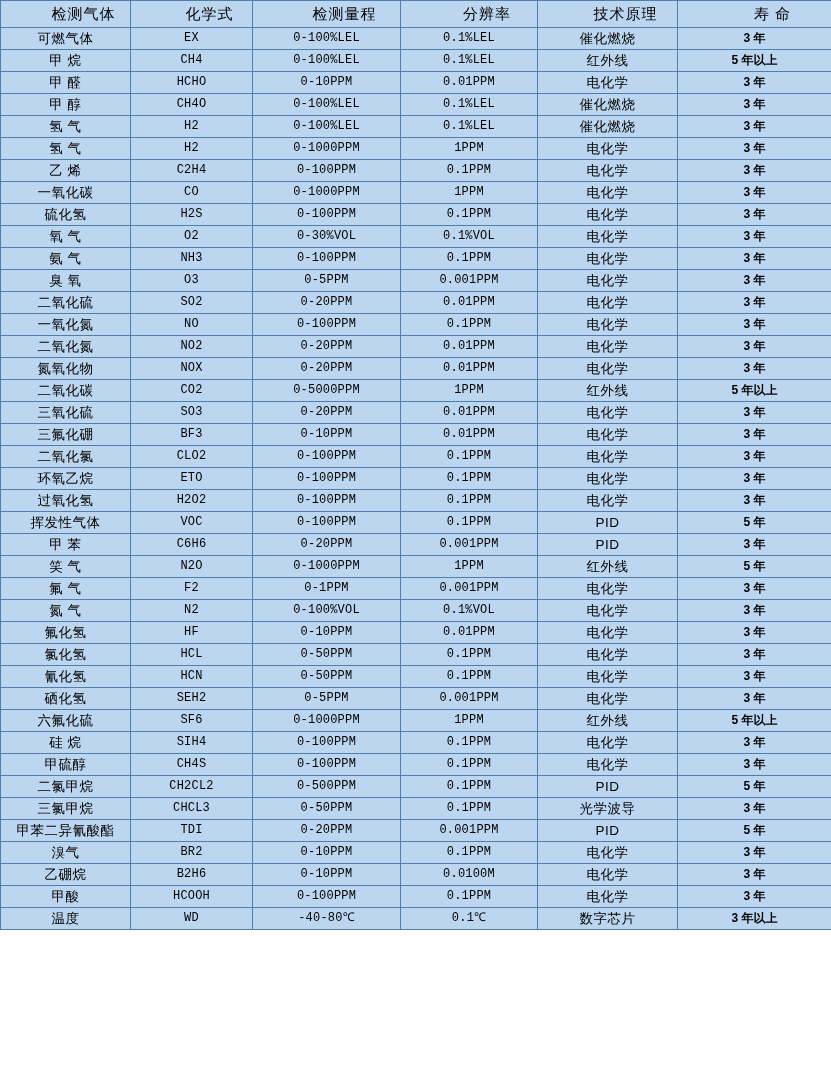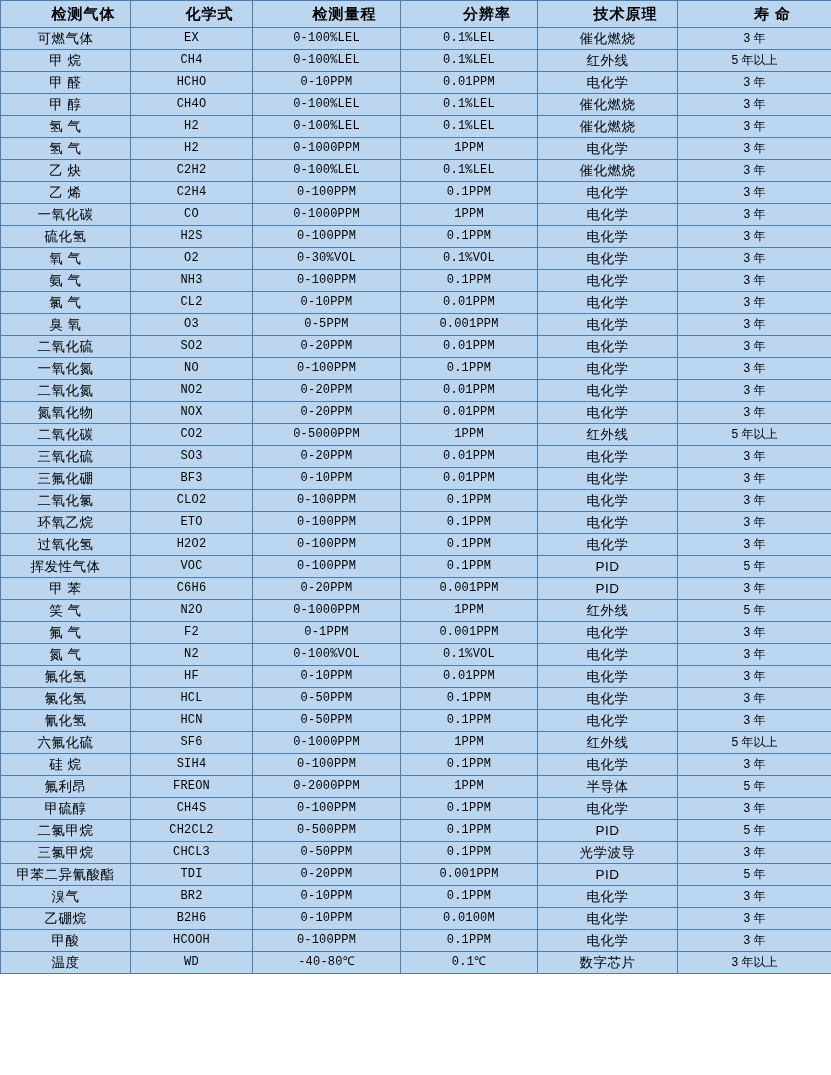--- a/index.html
+++ b/index.html
@@ -32,41 +32,42 @@
     color: #000000;
     background: #bcd6ef;
     padding: 0;
     height: 21px;
     line-height: 21px;
     overflow: hidden;
     white-space: nowrap;
   }
   #gas-table thead th {
     font-size: 15px;
-    font-weight: bold;
+    font-weight: normal;
     height: 26px;
     line-height: 26px;
     letter-spacing: 1px;
     padding-left: 36px;
   }
   #gas-table tbody td {
     font-size: 13px;
   }
   #gas-table tbody td.cn {
     font-size: 13.5px;
     letter-spacing: 0.5px;
   }
   #gas-table tbody td.mono {
     font-family: "Liberation Mono", "DejaVu Sans Mono", monospace;
     font-size: 12px;
     letter-spacing: 0.2px;
   }
   #gas-table tbody td.small {
     font-size: 12px;
     letter-spacing: 0;
+    font-weight: bold;
   }
 </style>
 </head>
 <body>
 
 <table id="gas-table">
   <colgroup>
     <col class="c0">
       <col class="c1">
       <col class="c2">
@@ -127,28 +128,20 @@
       </tr>
       <tr>
         <td class="cn">氢 气</td>
         <td class="mono">H2</td>
         <td class="mono">0-1000PPM</td>
         <td class="mono">1PPM</td>
         <td class="cn">电化学</td>
         <td class="small">3 年</td>
       </tr>
       <tr>
-        <td class="cn">乙  炔</td>
-        <td class="mono">C2H2</td>
-        <td class="mono">0-100%LEL</td>
-        <td class="mono">0.1%LEL</td>
-        <td class="cn">催化燃烧</td>
-        <td class="small">3 年</td>
-      </tr>
-      <tr>
         <td class="cn">乙  烯</td>
         <td class="mono">C2H4</td>
         <td class="mono">0-100PPM</td>
         <td class="mono">0.1PPM</td>
         <td class="cn">电化学</td>
         <td class="small">3 年</td>
       </tr>
       <tr>
         <td class="cn">一氧化碳</td>
         <td class="mono">CO</td>
@@ -171,28 +164,20 @@
         <td class="mono">0-30%VOL</td>
         <td class="mono">0.1%VOL</td>
         <td class="cn">电化学</td>
         <td class="small">3 年</td>
       </tr>
       <tr>
         <td class="cn">氨  气</td>
         <td class="mono">NH3</td>
         <td class="mono">0-100PPM</td>
         <td class="mono">0.1PPM</td>
-        <td class="cn">电化学</td>
-        <td class="small">3 年</td>
-      </tr>
-      <tr>
-        <td class="cn">氯  气</td>
-        <td class="mono">CL2</td>
-        <td class="mono">0-10PPM</td>
-        <td class="mono">0.01PPM</td>
         <td class="cn">电化学</td>
         <td class="small">3 年</td>
       </tr>
       <tr>
         <td class="cn">臭  氧</td>
         <td class="mono">O3</td>
         <td class="mono">0-5PPM</td>
         <td class="mono">0.001PPM</td>
         <td class="cn">电化学</td>
         <td class="small">3 年</td>
@@ -335,44 +320,44 @@
       </tr>
       <tr>
         <td class="cn">氰化氢</td>
         <td class="mono">HCN</td>
         <td class="mono">0-50PPM</td>
         <td class="mono">0.1PPM</td>
         <td class="cn">电化学</td>
         <td class="small">3 年</td>
       </tr>
       <tr>
+        <td class="cn">硒化氢</td>
+        <td class="mono">SEH2</td>
+        <td class="mono">0-5PPM</td>
+        <td class="mono">0.001PPM</td>
+        <td class="cn">电化学</td>
+        <td class="small">3 年</td>
+      </tr>
+      <tr>
         <td class="cn">六氟化硫</td>
         <td class="mono">SF6</td>
         <td class="mono">0-1000PPM</td>
         <td class="mono">1PPM</td>
         <td class="cn">红外线</td>
         <td class="small">5 年以上</td>
       </tr>
       <tr>
         <td class="cn">硅  烷</td>
         <td class="mono">SIH4</td>
         <td class="mono">0-100PPM</td>
         <td class="mono">0.1PPM</td>
         <td class="cn">电化学</td>
         <td class="small">3 年</td>
       </tr>
       <tr>
-        <td class="cn">氟利昂</td>
-        <td class="mono">FREON</td>
-        <td class="mono">0-2000PPM</td>
-        <td class="mono">1PPM</td>
-        <td class="cn">半导体</td>
-        <td class="small">5 年</td>
-      </tr>
-      <tr>
         <td class="cn">甲硫醇</td>
         <td class="mono">CH4S</td>
         <td class="mono">0-100PPM</td>
         <td class="mono">0.1PPM</td>
         <td class="cn">电化学</td>
         <td class="small">3 年</td>
       </tr>
       <tr>
         <td class="cn">二氯甲烷</td>
         <td class="mono">CH2CL2</td>

